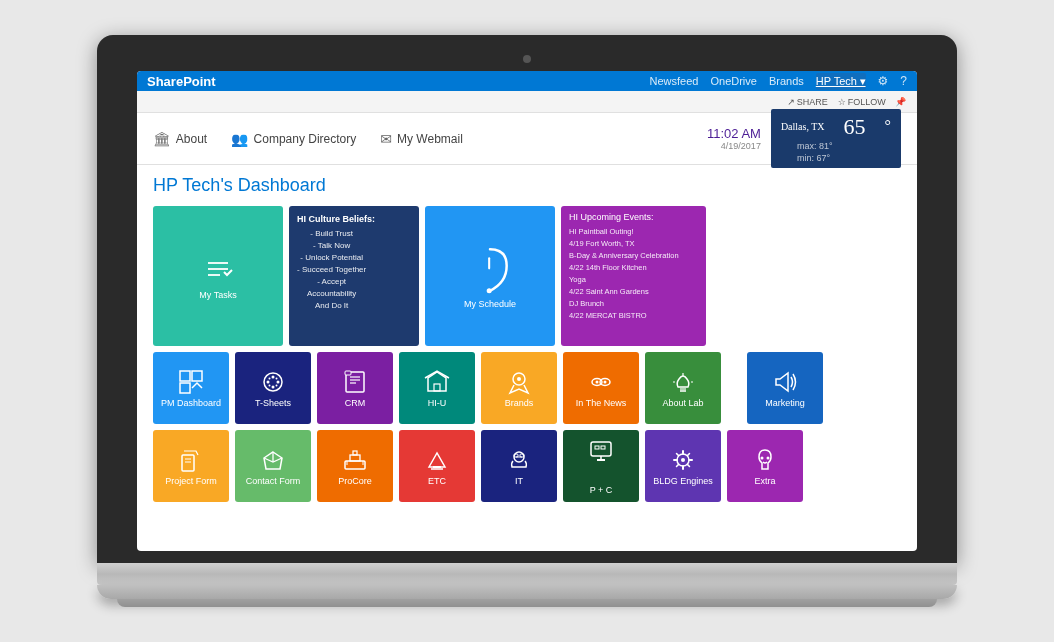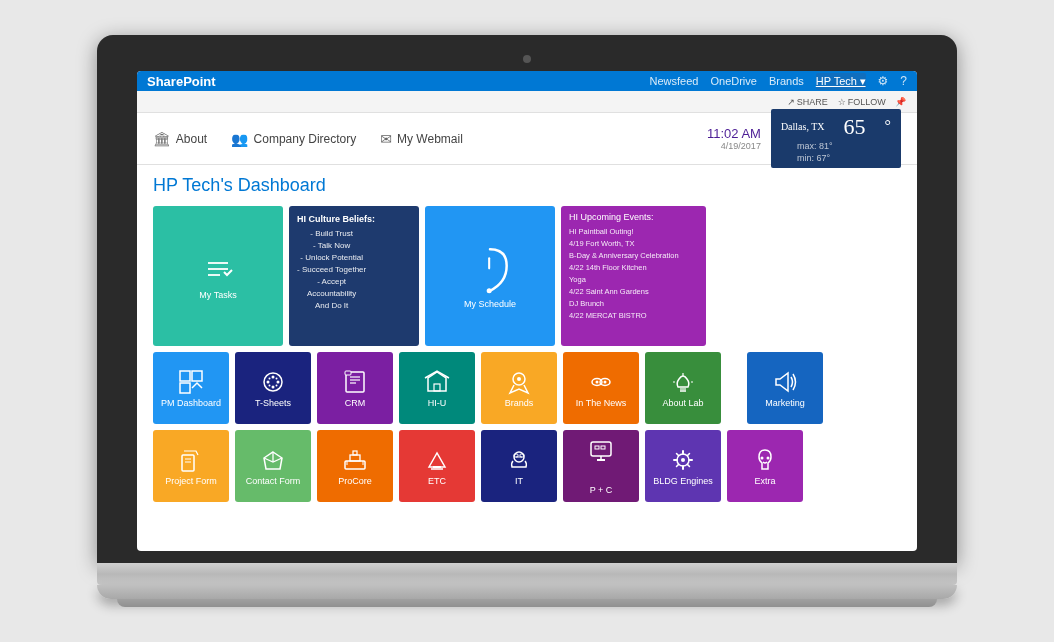--- a/index.html
+++ b/index.html
@@ -448,21 +448,21 @@
           <div class="tile tile-sm tile-it" style="background-color: rgb(26, 35, 126);">
             <svg class="tile-svg-sm" viewBox="0 0 26 26" fill="none">
               <circle cx="13" cy="10" r="5" stroke="white" stroke-width="1.5" fill="none"></circle>
               <rect x="8" y="7" width="4" height="3" rx="1" stroke="white" stroke-width="1" fill="none"></rect>
               <rect x="14" y="7" width="4" height="3" rx="1" stroke="white" stroke-width="1" fill="none"></rect>
               <path d="M7 14 Q5 16 6 20 L20 20 Q21 16 19 14" stroke="white" stroke-width="1.5" fill="none"></path>
               <line x1="10" y1="10" x2="16" y2="10" stroke="white" stroke-width="1"></line>
             </svg>
             <span class="tile-label">IT</span>
           </div>
-          <div class="tile tile-sm tile-pc" style="background-color: #701a75; gap: 18px;">
+          <div class="tile tile-sm tile-pc" style="background-color: #14532d; gap: 18px;">
             <svg class="tile-svg-sm" viewBox="0 0 26 26" fill="none">
               <rect x="3" y="4" width="20" height="14" rx="2" stroke="white" stroke-width="1.5" fill="none"></rect>
               <line x1="9" y1="22" x2="17" y2="22" stroke="white" stroke-width="2"></line>
               <line x1="13" y1="18" x2="13" y2="22" stroke="white" stroke-width="1.5"></line>
               <rect x="7" y="8" width="4" height="3" stroke="white" stroke-width="1"></rect>
               <rect x="13" y="8" width="4" height="3" stroke="white" stroke-width="1"></rect>
             </svg>
             <span class="tile-label">P + C</span>
           </div>
           <div class="tile tile-sm tile-bldg" style="background-color: rgb(94, 53, 177);">

